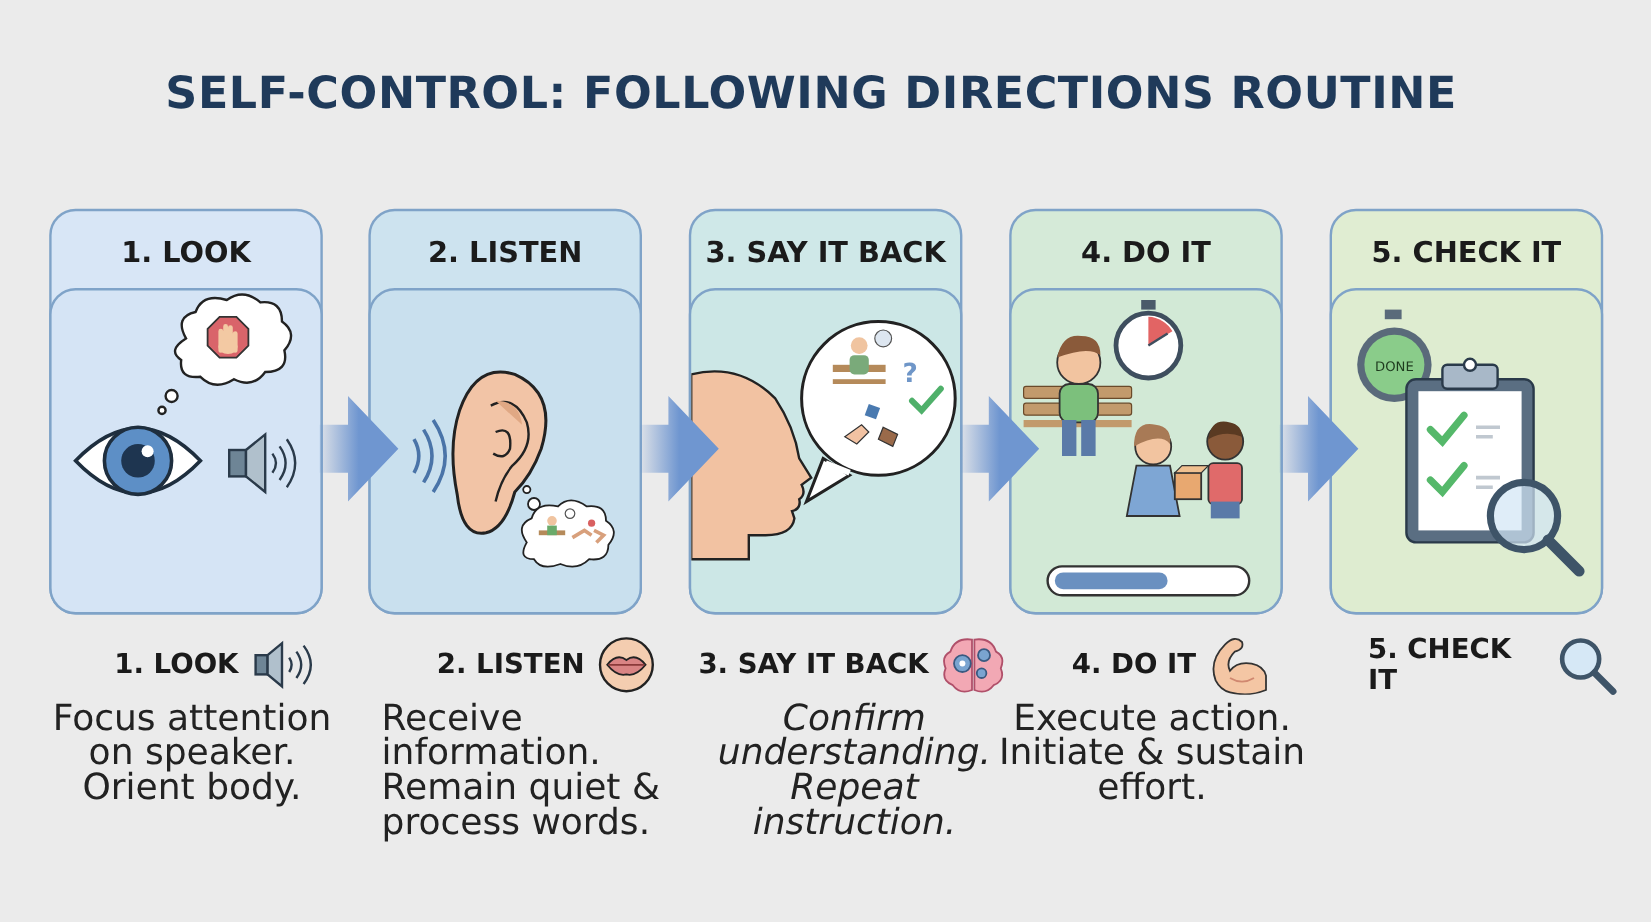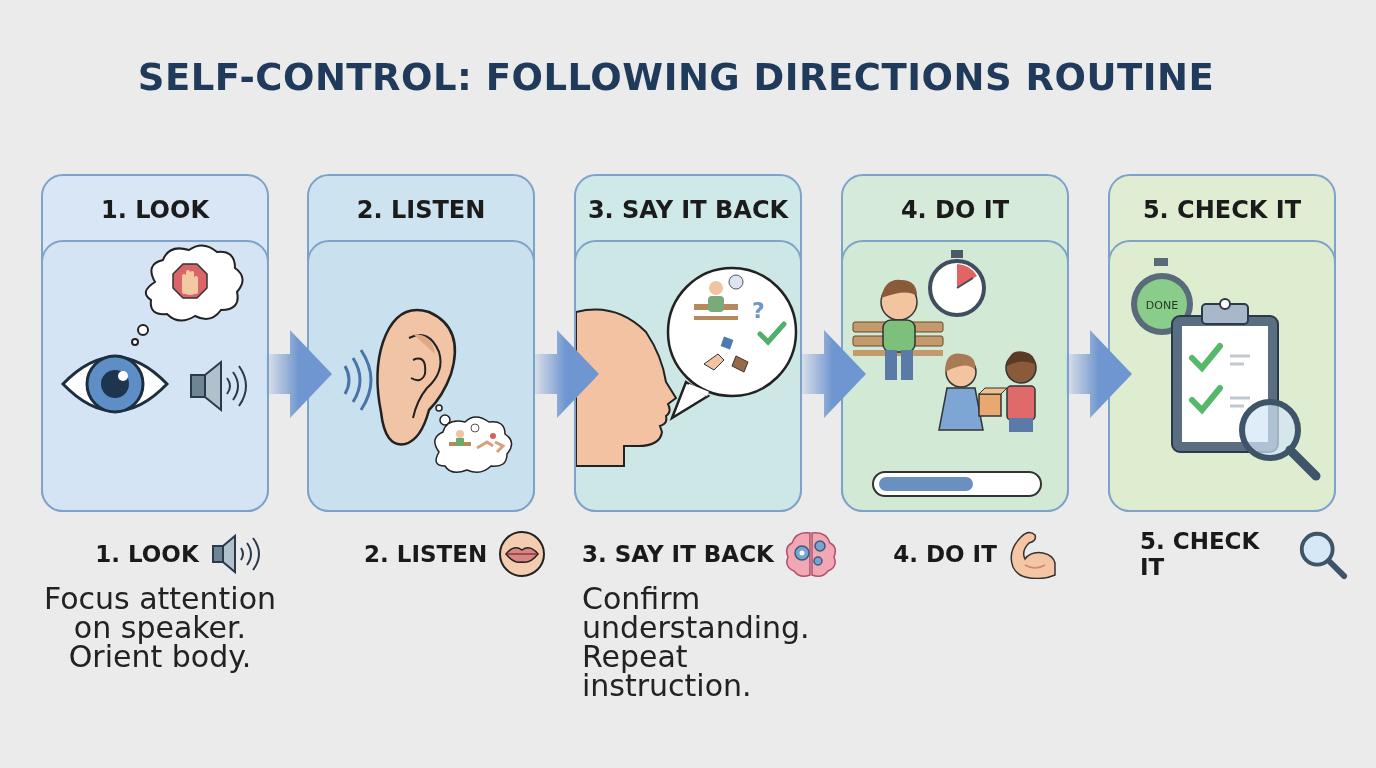--- a/index.html
+++ b/index.html
@@ -230,47 +230,54 @@
 
 <div class="caption" style="left:318px;">
   <div class="cap-head" style="justify-content:flex-start;padding-left:46px;">
     <span class="cap-title">2. LISTEN</span>
     <svg width="50" height="50" viewBox="0 0 50 50">
       <circle cx="25" cy="25" r="22" fill="#f4cdb0" stroke="#222" stroke-width="2"></circle>
       <path d="M9 25 q8 -10 16 -4 q8 -6 16 4 q-8 10 -16 8 q-8 2 -16 -8z" fill="#d98484" stroke="#222" stroke-width="1.5"></path>
       <line x1="10" y1="25" x2="40" y2="25" stroke="#8a3a3a" stroke-width="1.5"></line>
     </svg>
   </div>
+  <div class="cap-body" style="text-align:left;">Receive
+information.
+Remain quiet &amp;
+process words.</div>
 </div>
 
 <div class="caption" style="left:582px;">
   <div class="cap-head" style="justify-content:flex-start;">
     <span class="cap-title">3. SAY IT BACK</span>
     <svg width="54" height="50" viewBox="0 0 54 50">
       <path d="M26 4 q-14 -2 -18 10 q-8 4 -4 14 q-4 10 6 14 q6 8 16 4z" fill="#f2a8b4" stroke="#b0506a" stroke-width="1.5"></path>
       <path d="M28 4 q14 -2 18 10 q8 4 4 14 q4 10 -6 14 q-6 8 -16 4z" fill="#f2a8b4" stroke="#b0506a" stroke-width="1.5"></path>
       <circle cx="18" cy="24" r="7" fill="#7aa4d0" stroke="#3a5a80" stroke-width="1.5"></circle>
       <circle cx="18" cy="24" r="2.5" fill="#fff"></circle>
       <circle cx="36" cy="17" r="5" fill="#7aa4d0" stroke="#3a5a80" stroke-width="1.5"></circle>
       <circle cx="34" cy="32" r="4" fill="#7aa4d0" stroke="#3a5a80" stroke-width="1.5"></circle>
     </svg>
   </div>
-  <div class="cap-body" style="text-align:left;">Confirm
+  <div class="cap-body" style="text-align:center;font-style:italic;">Confirm
 understanding.
 Repeat instruction.</div>
 </div>
 
 <div class="caption" style="left:830px;">
   <div class="cap-head" style="padding-left:30px;">
     <span class="cap-title">4. DO IT</span>
     <svg width="50" height="50" viewBox="0 0 50 50">
       <path d="M6 38 q-6 -16 8 -30 q8 -8 14 -2 q2 6 -6 8 q-8 8 -4 16 q6 -8 18 -6 q10 2 12 10 l0 12 q-14 6 -30 2 q-8 -2 -12 -10z" fill="#f4c6a4" stroke="#333" stroke-width="1.5"></path>
       <path d="M18 36 q10 6 20 0" fill="none" stroke="#d08870" stroke-width="1.5"></path>
     </svg>
   </div>
+  <div class="cap-body" style="text-align:center;">Execute action.
+Initiate &amp; sustain
+effort.</div>
 </div>
 
 <div class="caption" style="left:1090px;">
   <div class="cap-head" style="padding-left:50px;">
     <span class="cap-title">5. CHECK IT</span>
     <svg width="56" height="54" viewBox="0 0 56 54">
       <circle cx="22" cy="22" r="16" fill="#d6e8f6" stroke="#3e5468" stroke-width="4"></circle>
       <line x1="34" y1="34" x2="50" y2="50" stroke="#3e5468" stroke-width="6" stroke-linecap="round"></line>
     </svg>
   </div>

